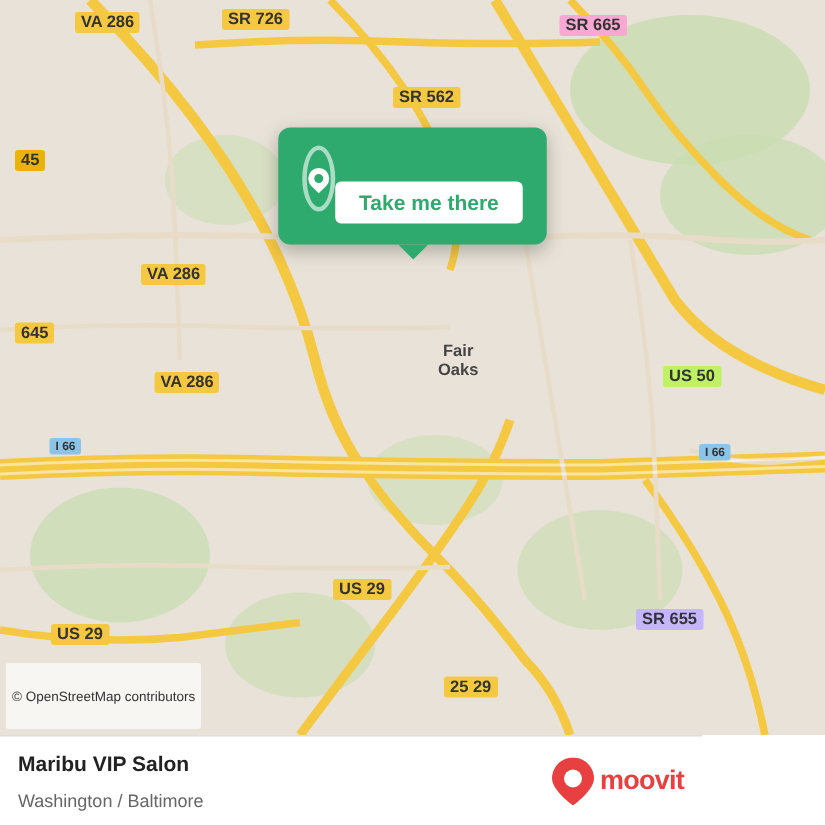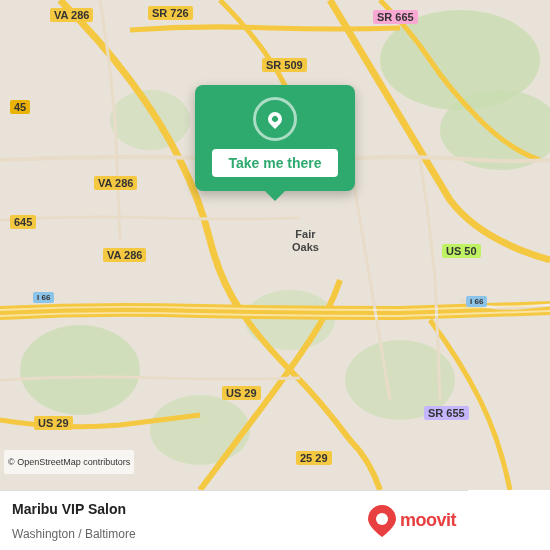--- a/index.html
+++ b/index.html
@@ -59,26 +59,26 @@
       display: flex;
       align-items: center;
     }
 
     
     #popup-card {
       position: absolute;
       top: 85px;
       left: 50%;
       transform: translateX(-50%);
-      width: 160px;
+      width: 179px;
       background: #2eaa6e;
       border-radius: 8px;
       display: flex;
-      flex-direction: column;
-      align-items: center;
+      flex-direction: row;
+      align-items: flex-end;
       padding: 12px 16px 14px;
       z-index: 10;
       box-shadow: 0 4px 12px rgba(0,0,0,0.25);
     }
 
     #popup-card::after {
       content: '';
       position: absolute;
       bottom: -10px;
       left: 50%;
@@ -128,26 +128,26 @@
       padding: 6px 16px;
       font-size: 14px;
       font-weight: 600;
       cursor: pointer;
       white-space: nowrap;
     }
 
     
     .osm-attr {
       position: absolute;
-      bottom: 16px;
+      bottom: 4px;
       left: 4px;
       font-size: 9px;
       color: #333;
       background: rgba(255,255,255,0.7);
-      padding: 7px 4px;
+      padding: 17px 4px;
       border-radius: 2px;
       z-index: 5;
       text-align: right;
     }
 
     
     .map-label {
       position: absolute;
       font-size: 11px;
       color: #444;
@@ -223,21 +223,21 @@
 
     <path d="M0,310 Q100,305 200,308 Q300,310 400,310 Q470,308 550,305" stroke="white" stroke-width="2" fill="none" opacity="0.5"></path>
     <path d="M0,316 Q100,311 200,314 Q300,316 400,316 Q470,314 550,311" stroke="white" stroke-width="2" fill="none" opacity="0.5"></path>
   </svg>
 
   <div class="road-label" style="top:8px; left:50px; background:#f5c842; color:#333;">VA 286</div>
   <div class="road-label" style="top:6px; left:148px; background:#f5c842; color:#333;">SR 726</div>
   <div class="road-label" style="top:10px; left:350px; background:#f9a8d4; color:#333;margin-left:23px;">SR 665</div>
   <div class="road-label" style="top:100px; left:10px; background:#eab308; color:#333;text-align:right;">45</div>
   <div class="road-label" style="top:176px; left:94px; background:#f5c842; color:#333;">VA 286</div>
-  <div class="road-label" style="top:58px; left:262px; background:#f5c842; color:#333;">SR 509</div>
+  <div class="road-label" style="top:58px; left:262px; background:#f5c842; color:#333;">SR 562</div>
   <div class="road-label" style="top:215px; left:10px; background:#f5c842; color:#333;">645</div>
   <div class="road-label" style="top:292px; left:33px; background:#8bc4e8; color:#333; font-size:8px;">I 66</div>
   <div class="road-label" style="top:244px; left:442px; background:#bef264; color:#333;">US 50</div>
   <div class="road-label" style="top:296px; left:466px; background:#8bc4e8; color:#333; font-size:8px;">I 66</div>
   <div class="road-label" style="top:248px; left:103px; background:#f5c842; color:#333;">VA 286</div>
   <div class="road-label" style="top:386px; left:222px; background:#f5c842; color:#333;">US 29</div>
   <div class="road-label" style="top:416px; left:34px; background:#f5c842; color:#333;">US 29</div>
   <div class="road-label" style="top:406px; left:424px; background:#c4b5fd; color:#333;">SR 655</div>
   <div class="road-label" style="top:451px; left:296px; background:#f5c842; color:#333;">25 29</div>
 

